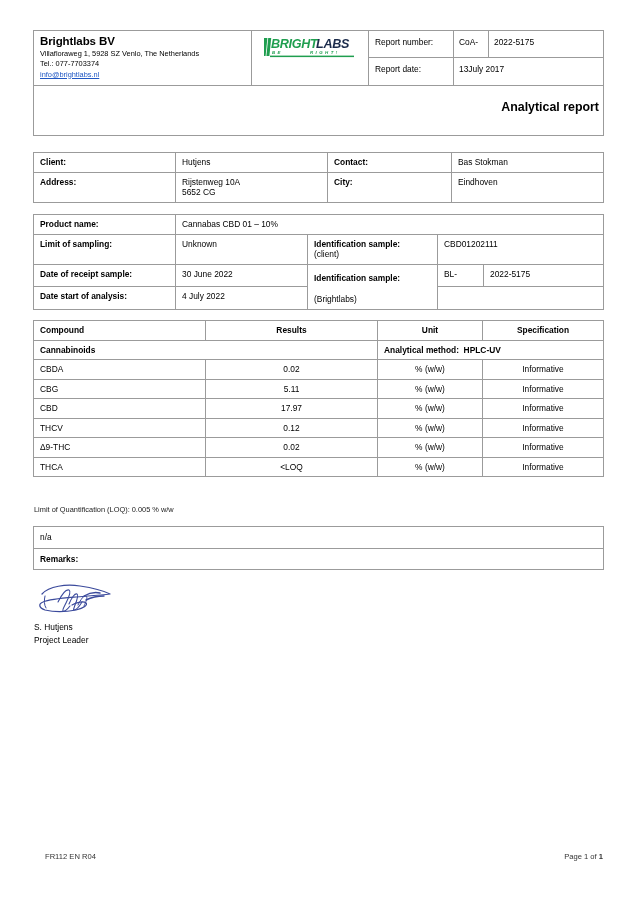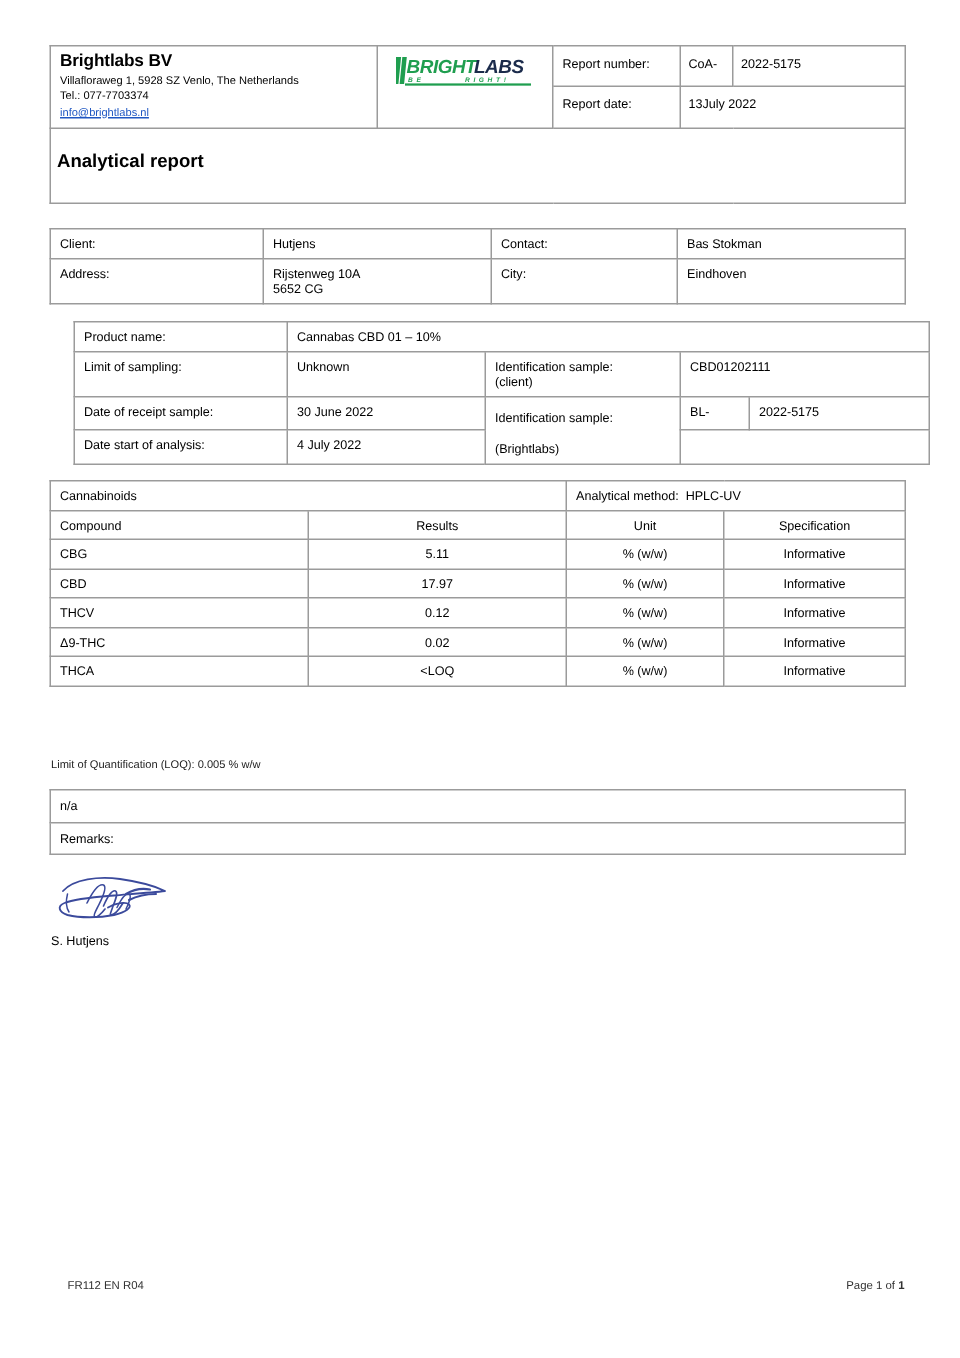--- a/index.html
+++ b/index.html
@@ -30,21 +30,21 @@
     border-collapse: collapse;
     table-layout: fixed;
     font-size: 8.2px;
   }
   .blk td {
     border: 1px solid #9b9b9b;
     padding: 3px 5px;
     vertical-align: top;
     line-height: 1.25;
   }
-  .b { font-weight: normal; }
+  .b { font-weight: bold; }
 
   
   #header-table { left: 33px; top: 30px; width: 570px; }
   .hdr-left { padding: 4px 6px 5px 6px !important; }
   .company-name {
     font-size: 11.5px;
     font-weight: bold;
     letter-spacing: -0.1px;
     line-height: 1.15;
     margin-bottom: 1px;
@@ -68,34 +68,34 @@
     position: relative;
     width: 92px;
     height: 24px;
   }
   .logo svg { display: block; }
 
   .rep-label { font-size: 8.4px; white-space: nowrap; padding: 6px 4px 6px 6px !important; }
   .rep-val   { font-size: 8.4px; white-space: nowrap; padding: 6px 4px 6px 5px !important; }
 
   .title-cell {
-    text-align: left;
+    text-align: right;
     font-size: 12.4px;
     font-weight: bold;
     padding: 14px 4px 20px 4px !important;
   }
 
   
   #client-table { left: 33px; top: 152px; width: 570px; }
   #client-table td { font-size: 8.4px; padding: 4px 6px; }
   #client-table td.b { font-size: 8.4px; }
   .addr-cell { line-height: 1.35; }
 
   
-  #product-table { left: 33px; top: 214px; width: 570px; margin-left: 16px; }
+  #product-table { left: 33px; top: 214px; width: 570px; }
   #product-table td { font-size: 8.4px; padding: 4px 6px; }
   .sub { font-weight: normal; }
 
   
   #canna-table { left: 33px; top: 320px; width: 570px; }
   #canna-table td { font-size: 8.4px; padding: 4px 6px; }
   #canna-table td.ctr { text-align: center; }
   .method-cell { font-size: 8.4px; }
   .loq-note {
     position: absolute;
@@ -176,21 +176,21 @@
               <text x="46" y="19.4" font-family="'Liberation Sans', sans-serif" font-size="4.4" font-weight="bold" font-style="italic" fill="#1f9e4f" letter-spacing="0.6">R I G H T !</text>
             </svg>
           </span>
         </td>
         <td class="rep-label">Report number:</td>
         <td class="rep-val">CoA-</td>
         <td class="rep-val">2022-5175</td>
       </tr>
       <tr>
         <td class="rep-label">Report date:</td>
-        <td class="rep-val" colspan="2">13July 2022</td>
+        <td class="rep-val" colspan="2">13July 2017</td>
       </tr>
       <tr>
         <td class="title-cell" colspan="5">Analytical report</td>
       </tr>
     </tbody>
   </table>
 
   <table class="blk" id="client-table">
     <colgroup>
       <col style="width:142px">
@@ -259,30 +259,36 @@
 
   <table class="blk" id="canna-table">
     <colgroup>
       <col style="width:172px">
       <col style="width:172px">
       <col style="width:105px">
       <col style="width:121px">
     </colgroup>
     <tbody>
       <tr>
-        <td class="b" colspan="2">Cannabinoids</td>
-        <td class="method-cell b" colspan="2">
-          <span>Analytical method:</span>&nbsp;&nbsp;<span>HPLC-UV</span>
-        </td>
-      </tr>
-      <tr>
         <td class="b">Compound</td>
         <td class="b ctr">Results</td>
         <td class="b ctr">Unit</td>
         <td class="b ctr">Specification</td>
+      </tr>
+      <tr>
+        <td class="b" colspan="2">Cannabinoids</td>
+        <td class="method-cell b" colspan="2">
+          <span>Analytical method:</span>&nbsp;&nbsp;<span>HPLC-UV</span>
+        </td>
+      </tr>
+      <tr>
+        <td>CBDA</td>
+        <td class="ctr">0.02</td>
+        <td class="ctr">%  (w/w)</td>
+        <td class="ctr">Informative</td>
       </tr>
       <tr>
         <td>CBG</td>
         <td class="ctr">5.11</td>
         <td class="ctr">%  (w/w)</td>
         <td class="ctr">Informative</td>
       </tr>
       <tr>
         <td>CBD</td>
         <td class="ctr">17.97</td>
@@ -336,20 +342,21 @@
                  C28,30 31,28 34,24" stroke-width="1.1"></path>
         <path d="M33,22 C36,15 39,11 41,12 C43,13 41,18 39,23 C38,26 37,28 38,28
                  C40,28 43,25 46,20" stroke-width="1.1"></path>
         <path d="M42,23 C45,17 48,13 50,14 C52,15 50,20 48,24" stroke-width="1"></path>
         <path d="M48,14 C53,11 59,10 64,11" stroke-width="1.4"></path>
         <path d="M50,18 C56,15 62,14 68,14" stroke-width="1.4"></path>
         <path d="M9,14 C8,18 8,23 10,26" stroke-width="1"></path>
       </g>
     </svg>
     <div class="sig-name">S. Hutjens</div>
+    <div class="sig-name">Project Leader</div>
   </div>
 
   <div id="footer">
     <span class="f-left">FR112 EN R04</span>
     <span class="f-right"><span>Page 1 of </span><span class="pg">1</span></span>
   </div>
 
 </div>
 
 </body></html>

